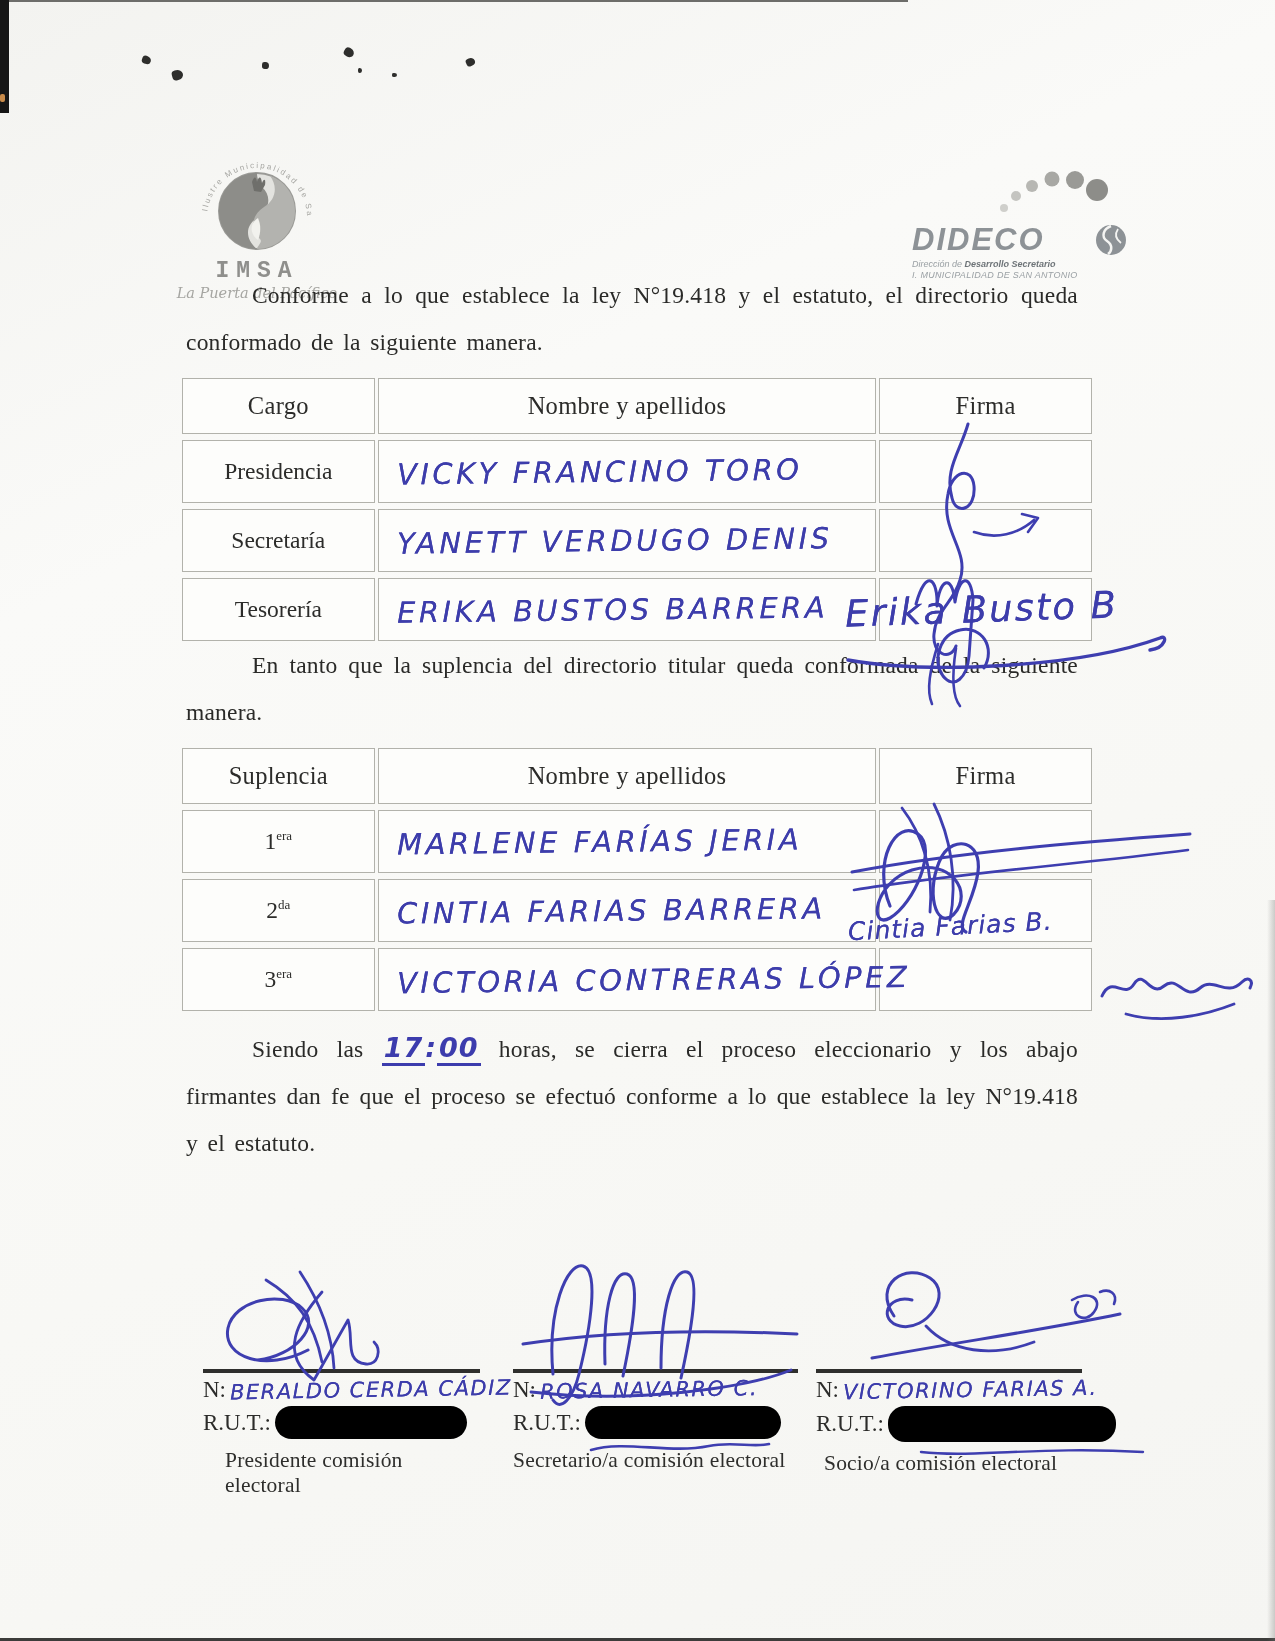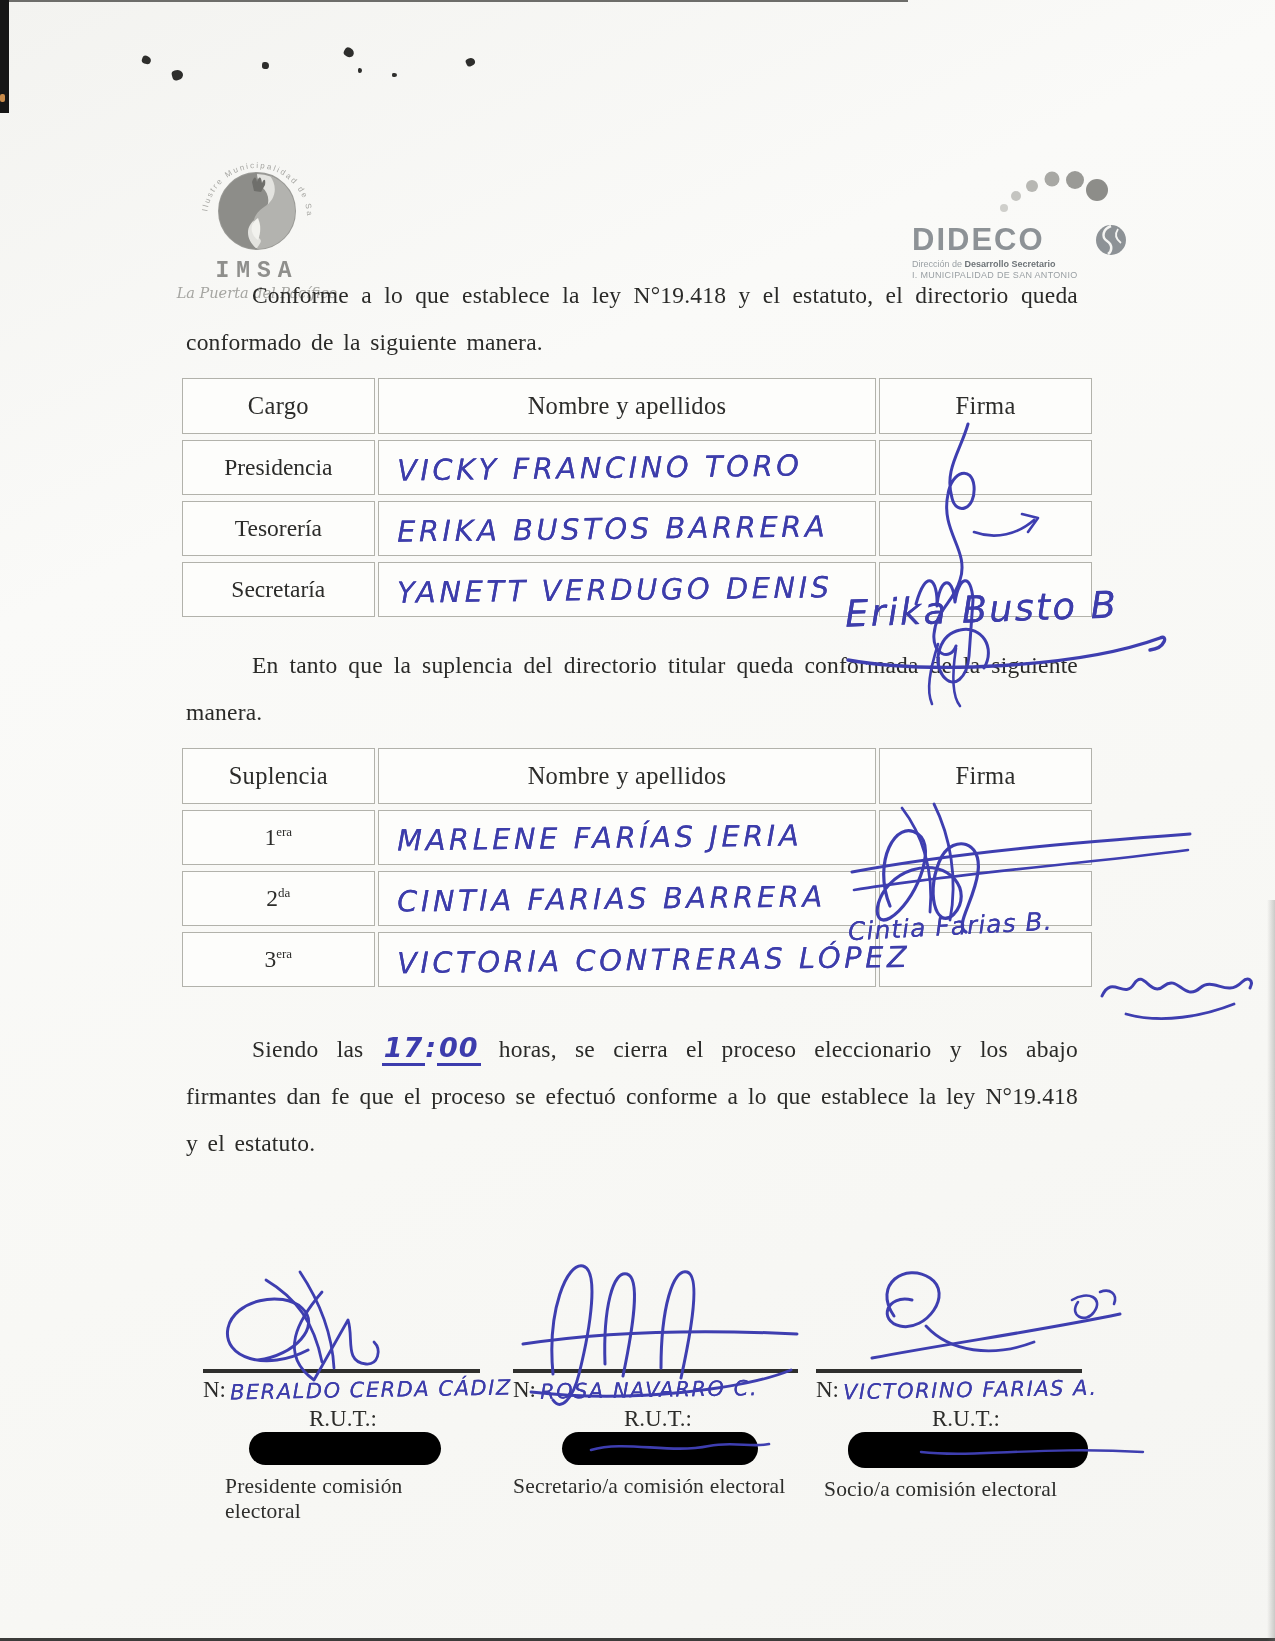--- a/index.html
+++ b/index.html
@@ -13,21 +13,21 @@
   
   .edge-top { position:absolute; left:0; top:0; width:908px; height:2px; background:#6d6d6a; }
   .edge-left-blob { position:absolute; left:0; top:0; width:9px; height:113px; background:#161616; }
   .edge-orange { position:absolute; left:0; top:94px; width:5px; height:8px; background:#c98b4a; border-radius:2px; }
   .edge-bottom { position:absolute; left:0; bottom:0; width:1275px; height:3px; background:#3c3c3a; }
   .edge-right { position:absolute; right:0; top:900px; width:8px; height:741px;
     background:linear-gradient(to left, rgba(120,120,118,.35), rgba(120,120,118,0)); }
   .speck { position:absolute; background:#2e2e2c; border-radius:40% 60% 55% 45%; }
   
   .imsa { position:absolute; left:172px; top:156px; width:170px; height:140px; }
-  .dideco { position:absolute; left:912px; top:168px; width:240px; height:104px; }
+  .dideco { position:absolute; left:912px; top:168px; width:240px; height:104px;font-style:italic; }
   
   .body-text {
     position:absolute; left:186px; width:892px;
     font-size:23.5px; line-height:47px; text-align:justify;
     color:#2a2a28; word-spacing:3.5px; letter-spacing:.2px;
   }
   .body-text.indent { text-indent:66px; }
   .p1 { top:272px; }
   .p2 { top:642px; }
   .p3 { top:1024px; }
@@ -38,21 +38,21 @@
   table.doc-table {
     position:absolute; left:179px; width:916px;
     border-collapse:separate; border-spacing:3px 6px; table-layout:fixed;
   }
   .t1 { top:372px; } .t2 { top:742px; }
   .doc-table th, .doc-table td {
     border:1.5px solid #b2b2ab; background:#fdfdfb;
     font-weight:normal; overflow:visible;
   }
   .doc-table th { height:56px; font-size:24.5px; color:#2c2c2a; text-align:center; letter-spacing:.3px; }
-  .doc-table td { height:55px; font-size:23.5px; color:#2c2c2a; }
+  .doc-table td { height:63px; font-size:23.5px; color:#2c2c2a; }
   .col-cargo { width:192px; } .col-nombre { width:497px; } .col-firma { width:212px; }
   td.cargo-cell { text-align:center; }
   td.nombre-cell { padding-left:18px; }
   sup.ord { font-size:13px; vertical-align:super; letter-spacing:0; }
   .hand-name {
     position:relative; z-index:4; display:inline-block; white-space:nowrap;
     font-family:"DejaVu Sans",sans-serif; font-style:italic;
     color:#3d3dab; font-size:29px; letter-spacing:3.5px;
     transform:rotate(-0.7deg); text-shadow:0 0 .5px #3d3dab;
   }
@@ -68,21 +68,21 @@
   .sig-cintia-text { left:848px; top:912px; font-size:25px; letter-spacing:1px; transform:rotate(-3deg); }
   
   .sig-block { position:absolute; z-index:3; }
   .sig-line { height:4px; background:#2f2f2d; }
   .nrow { margin-top:4px; font-size:23px; color:#2c2c2a; white-space:nowrap; }
   .nrow .hand-bname {
     font-family:"DejaVu Sans",sans-serif; font-style:italic; font-size:21px;
     color:#3d3dab; letter-spacing:1.5px; text-shadow:0 0 .5px #3d3dab;
     display:inline-block; transform:rotate(-1deg); margin-left:4px;
   }
-  .rutrow { margin-top:3px; font-size:23px; color:#2c2c2a; display:flex; align-items:center;flex-direction:column; }
+  .rutrow { margin-top:3px; font-size:23px; color:#2c2c2a; display:flex; align-items:center; }
   .redaction { display:inline-block; background:#000; border-radius:17px; margin-left:4px; position:relative; z-index:5; }
   .rolerow { margin-top:9px; font-size:21.5px; color:#2e2e2c; letter-spacing:.2px; }
   
   .imsa-word { font-family:Liberation Mono, monospace; font-weight:bold; color:#8f8f8c;
     font-size:23px; letter-spacing:7px; text-align:center; margin-top:-2px; }
   .imsa-tag { font-family:"DejaVu Serif",serif; font-style:italic; color:#a5a5a1;
     font-size:14.5px; text-align:center; margin-top:1px; }
   .dideco-word { position:relative; font-family:"Liberation Sans",sans-serif; font-weight:bold;
     color:#8d9296; font-size:31px; letter-spacing:2px; }
   .dideco-sub1 { font-family:"Liberation Sans",sans-serif; font-size:9px; color:#9aa0a4; margin-top:1px; }
@@ -162,27 +162,27 @@
       <th>Cargo</th>
       <th>Nombre y apellidos</th>
       <th>Firma</th>
     </tr>
     <tr>
       <td class="cargo-cell">Presidencia</td>
       <td class="nombre-cell"><span class="hand-name">VICKY FRANCINO TORO</span></td>
       <td></td>
     </tr>
     <tr>
+      <td class="cargo-cell">Secretaría</td>
+      <td class="nombre-cell"><span class="hand-name">YANETT VERDUGO DENIS</span></td>
+      <td></td>
+    </tr>
+    <tr>
       <td class="cargo-cell">Tesorería</td>
       <td class="nombre-cell"><span class="hand-name">ERIKA BUSTOS BARRERA</span></td>
-      <td></td>
-    </tr>
-    <tr>
-      <td class="cargo-cell">Secretaría</td>
-      <td class="nombre-cell"><span class="hand-name">YANETT VERDUGO DENIS</span></td>
       <td></td>
     </tr>
   </tbody>
     </table>
 
   <p class="body-text indent p2">En tanto que la suplencia del directorio titular queda conformada de la siguiente manera.</p>
 
   <table class="doc-table t2">
     <colgroup>
         <col class="col-cargo">

